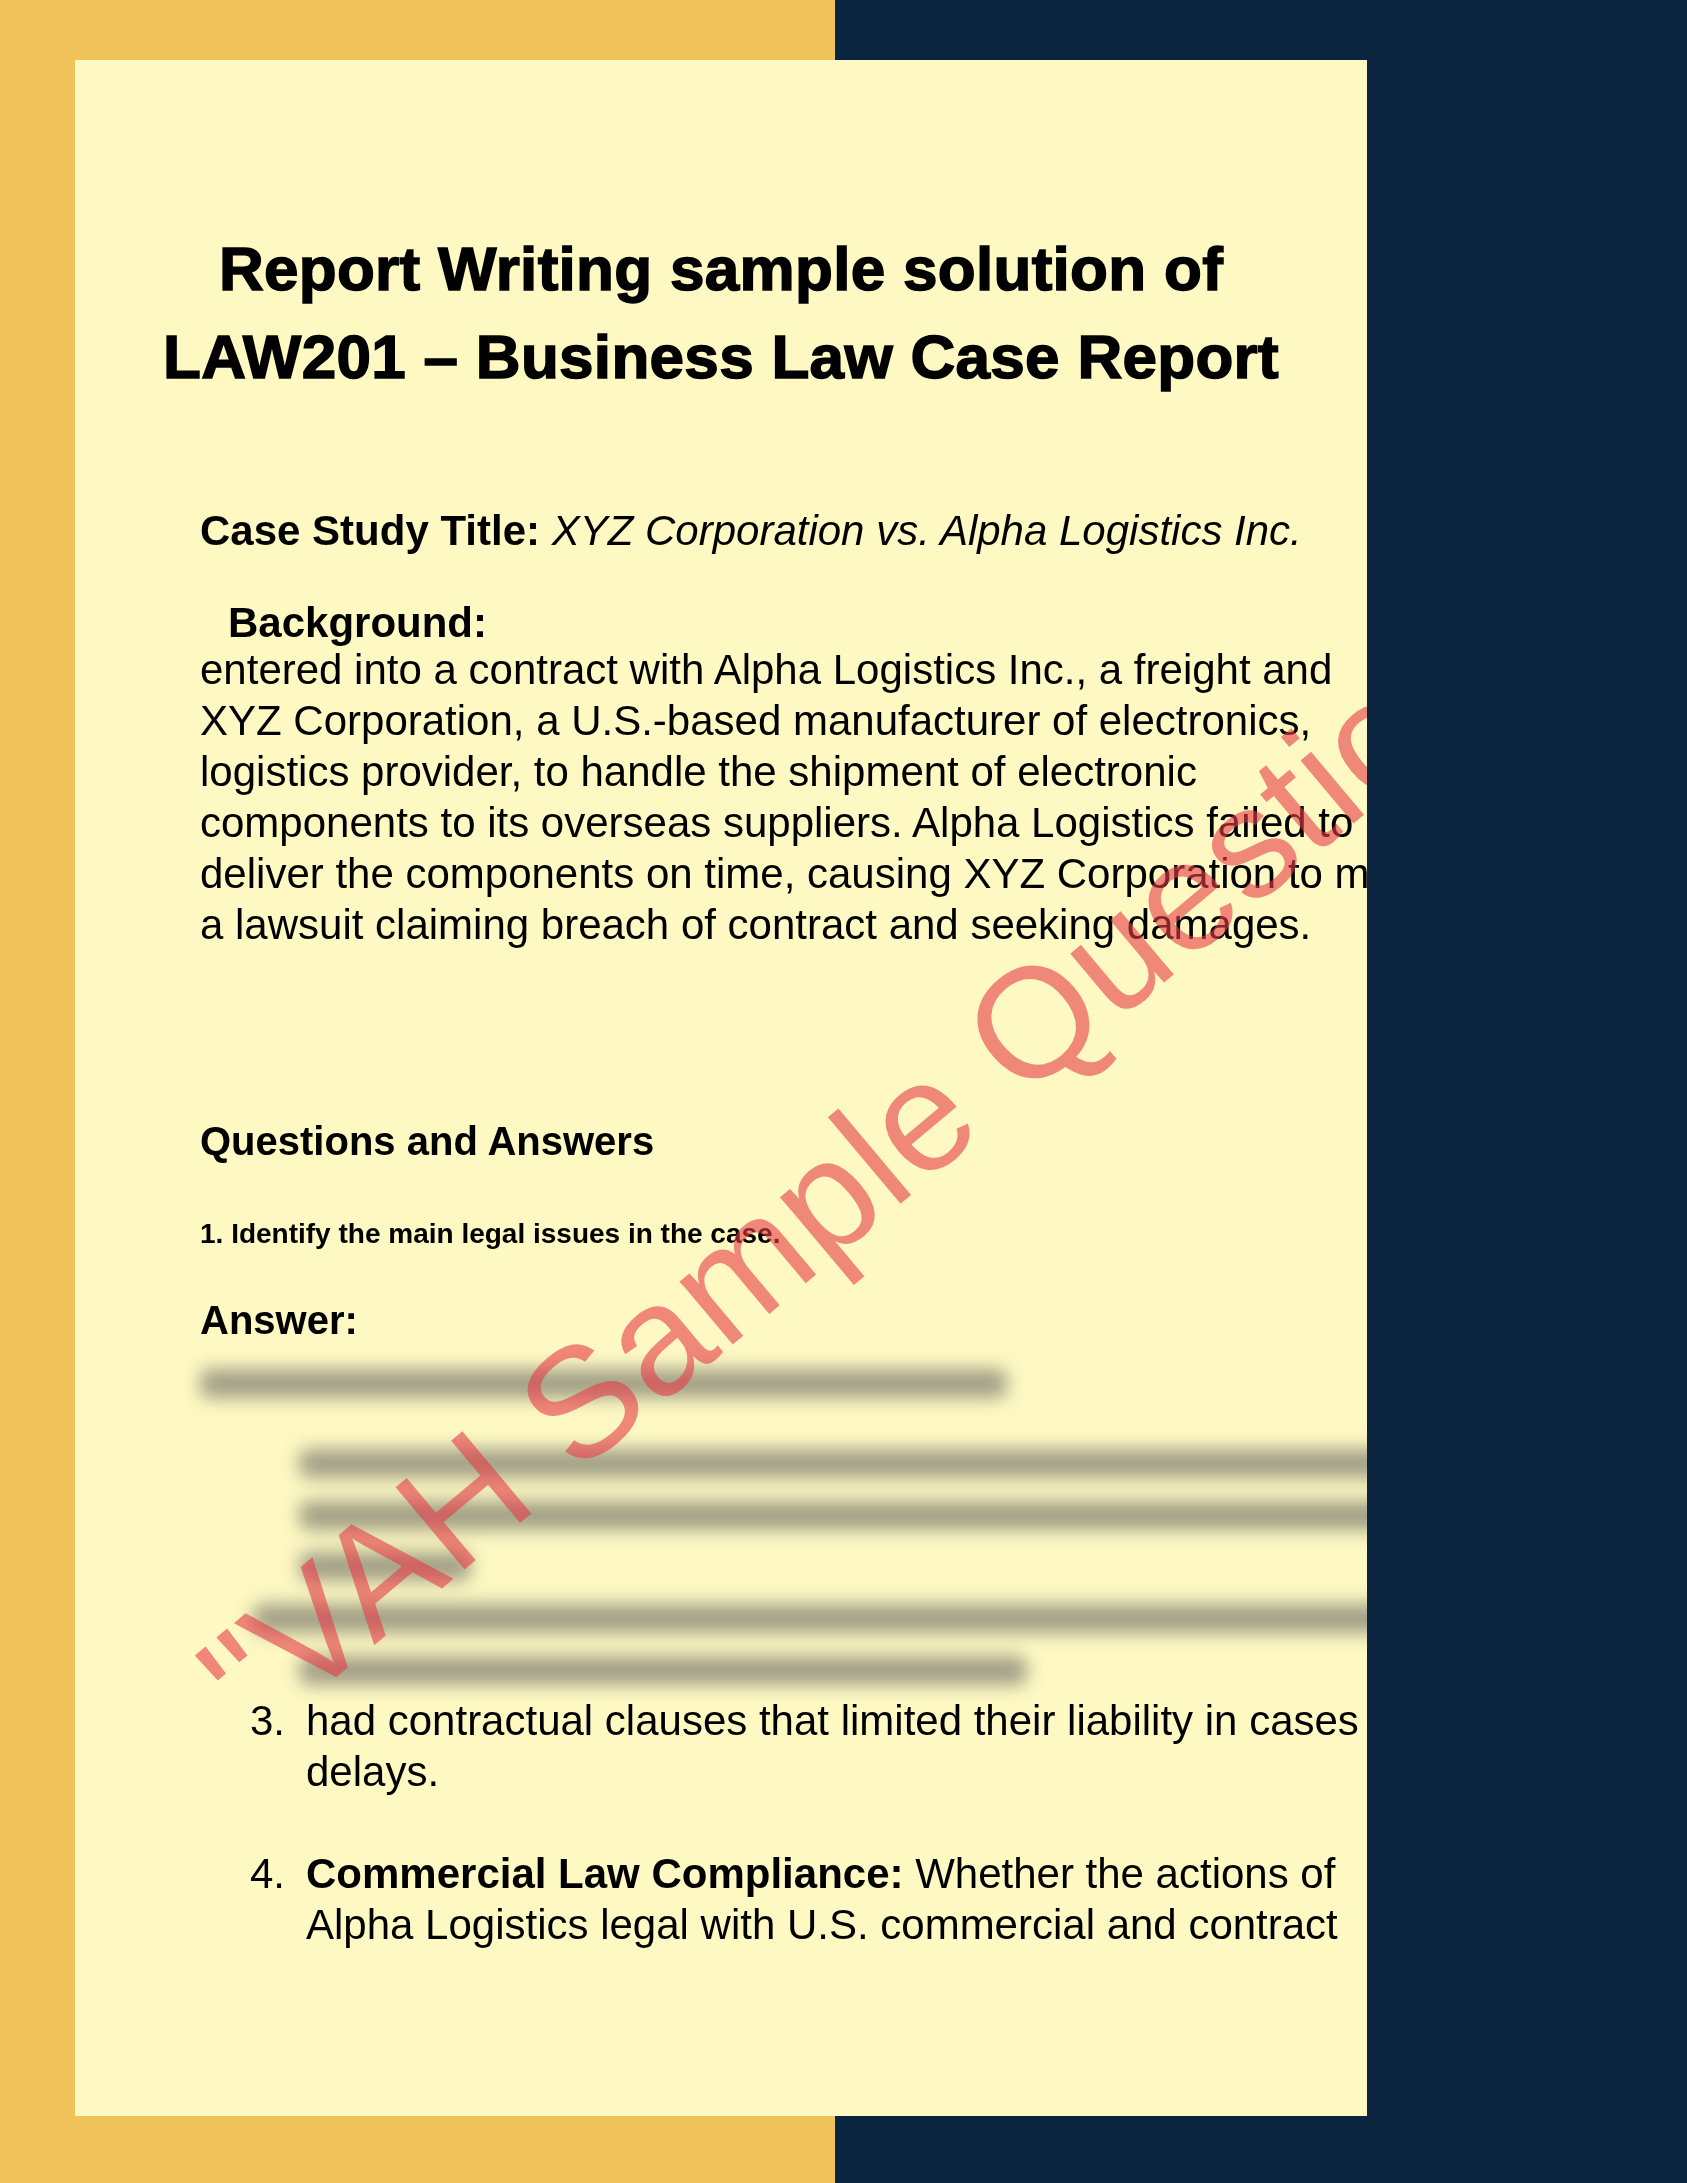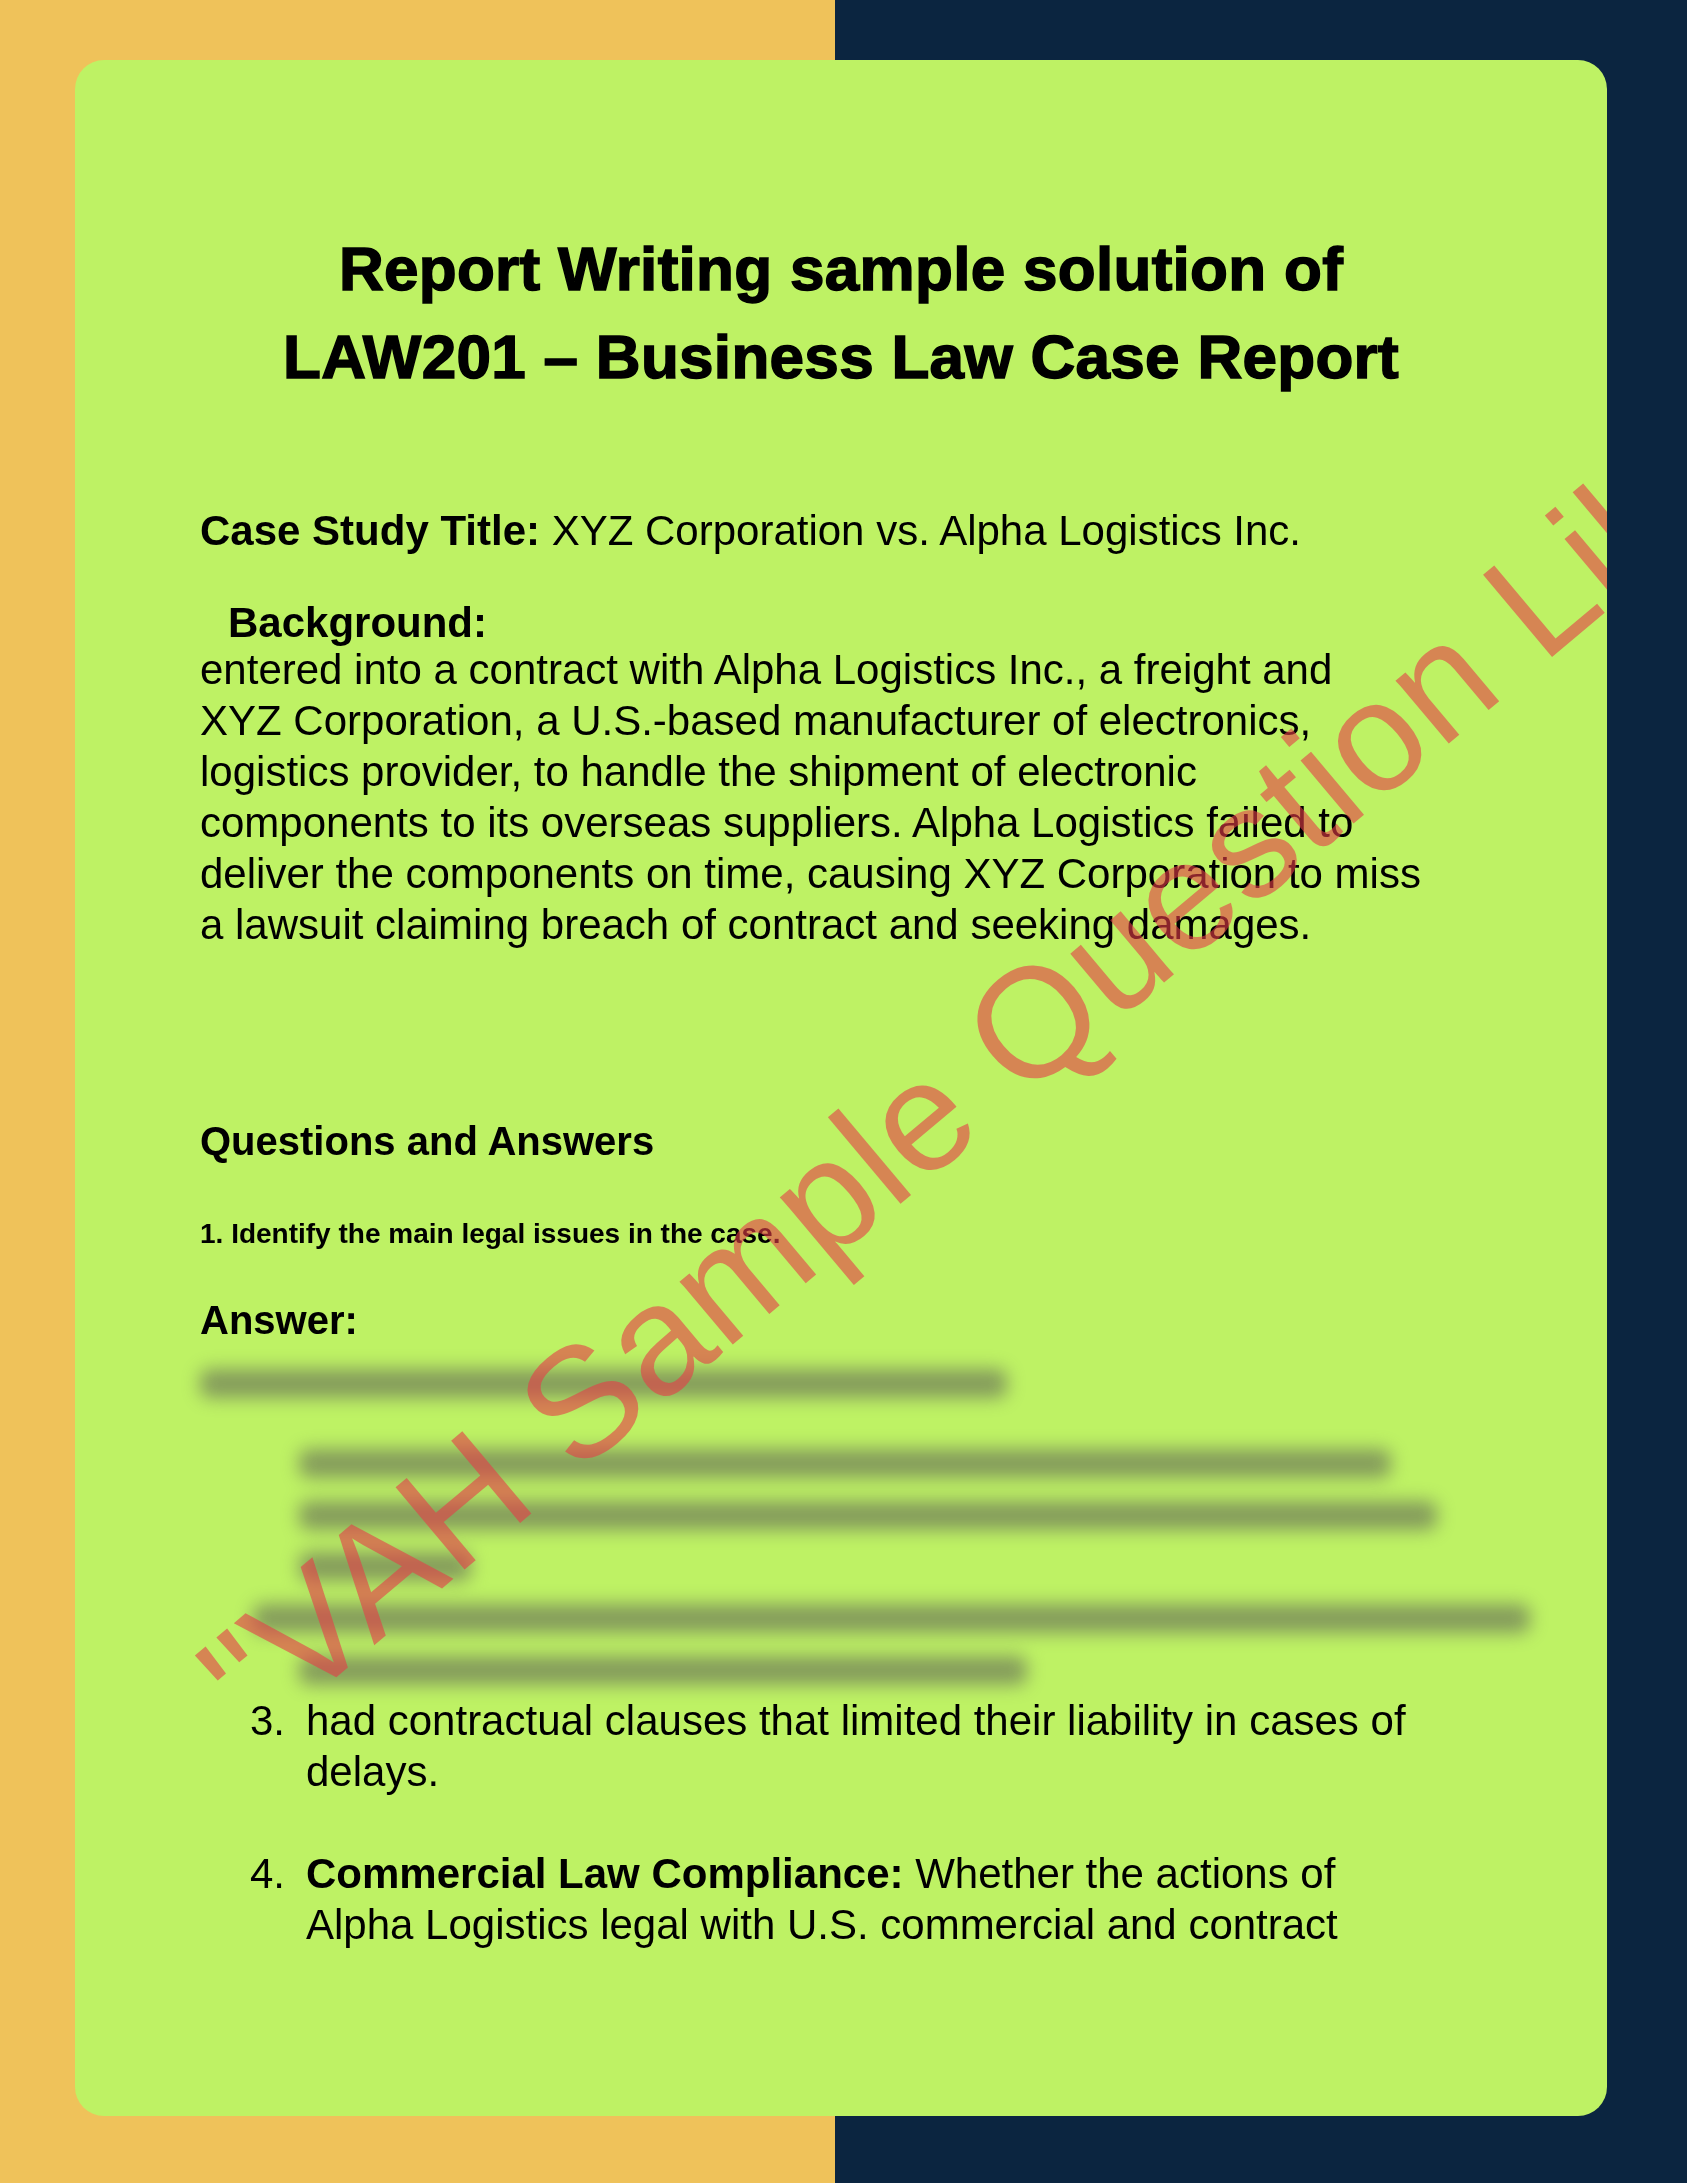--- a/index.html
+++ b/index.html
@@ -5,35 +5,35 @@
   html, body { margin: 0; padding: 0; }
   body {
     width: 1687px; height: 2183px; position: relative; overflow: hidden;
     background: #0B2540;
     font-family: "Liberation Sans", sans-serif;
     color: #000;
   }
   .bg-gold { position: absolute; left: 0; top: 0; width: 835px; height: 2183px; background: #EFC25A; }
   .bg-navy { position: absolute; left: 835px; top: 0; right: 0; height: 2183px; background: #0B2540; }
   .page {
-    position: absolute; left: 75px; top: 60px; width: 1532px; height: 2056px;
-    background: #bef264; overflow: hidden; border-radius: 29px;
+    position: absolute; left: 75px; top: 60px; width: 1292px; height: 2056px;
+    background: #fef9c3; overflow: hidden;
   }
   .title {
     position: absolute; left: 0; top: 165px; width: 100%;
     text-align: center; font-weight: 900;
     font-size: 62px; line-height: 88px;
     letter-spacing: 0.3px;
     -webkit-text-stroke: 1.5px #000;
   }
   .title div { white-space: nowrap; }
   .content { position: absolute; left: 125px; top: 0; width: 1363px; }
   .abs { position: absolute; left: 0; white-space: nowrap; font-size: 42px; line-height: 51px; }
   .b { font-weight: bold; }
-  .i { }
+  .i { font-style: italic; }
   .para { position: absolute; left: 0; font-size: 42px; line-height: 51px; white-space: nowrap; }
   .para div { height: 51px; }
   .list-item { position: absolute; left: 0; font-size: 42px; line-height: 51px; white-space: nowrap; }
   .list-num { position: absolute; left: 50px; top: 0; }
   .list-body { position: absolute; left: 106px; top: 0; }
   .list-body div { height: 51px; }
   .blurred {
     position: absolute; left: 0; width: 1363px;
     filter: blur(9.3px); opacity: 0.55;
   }

